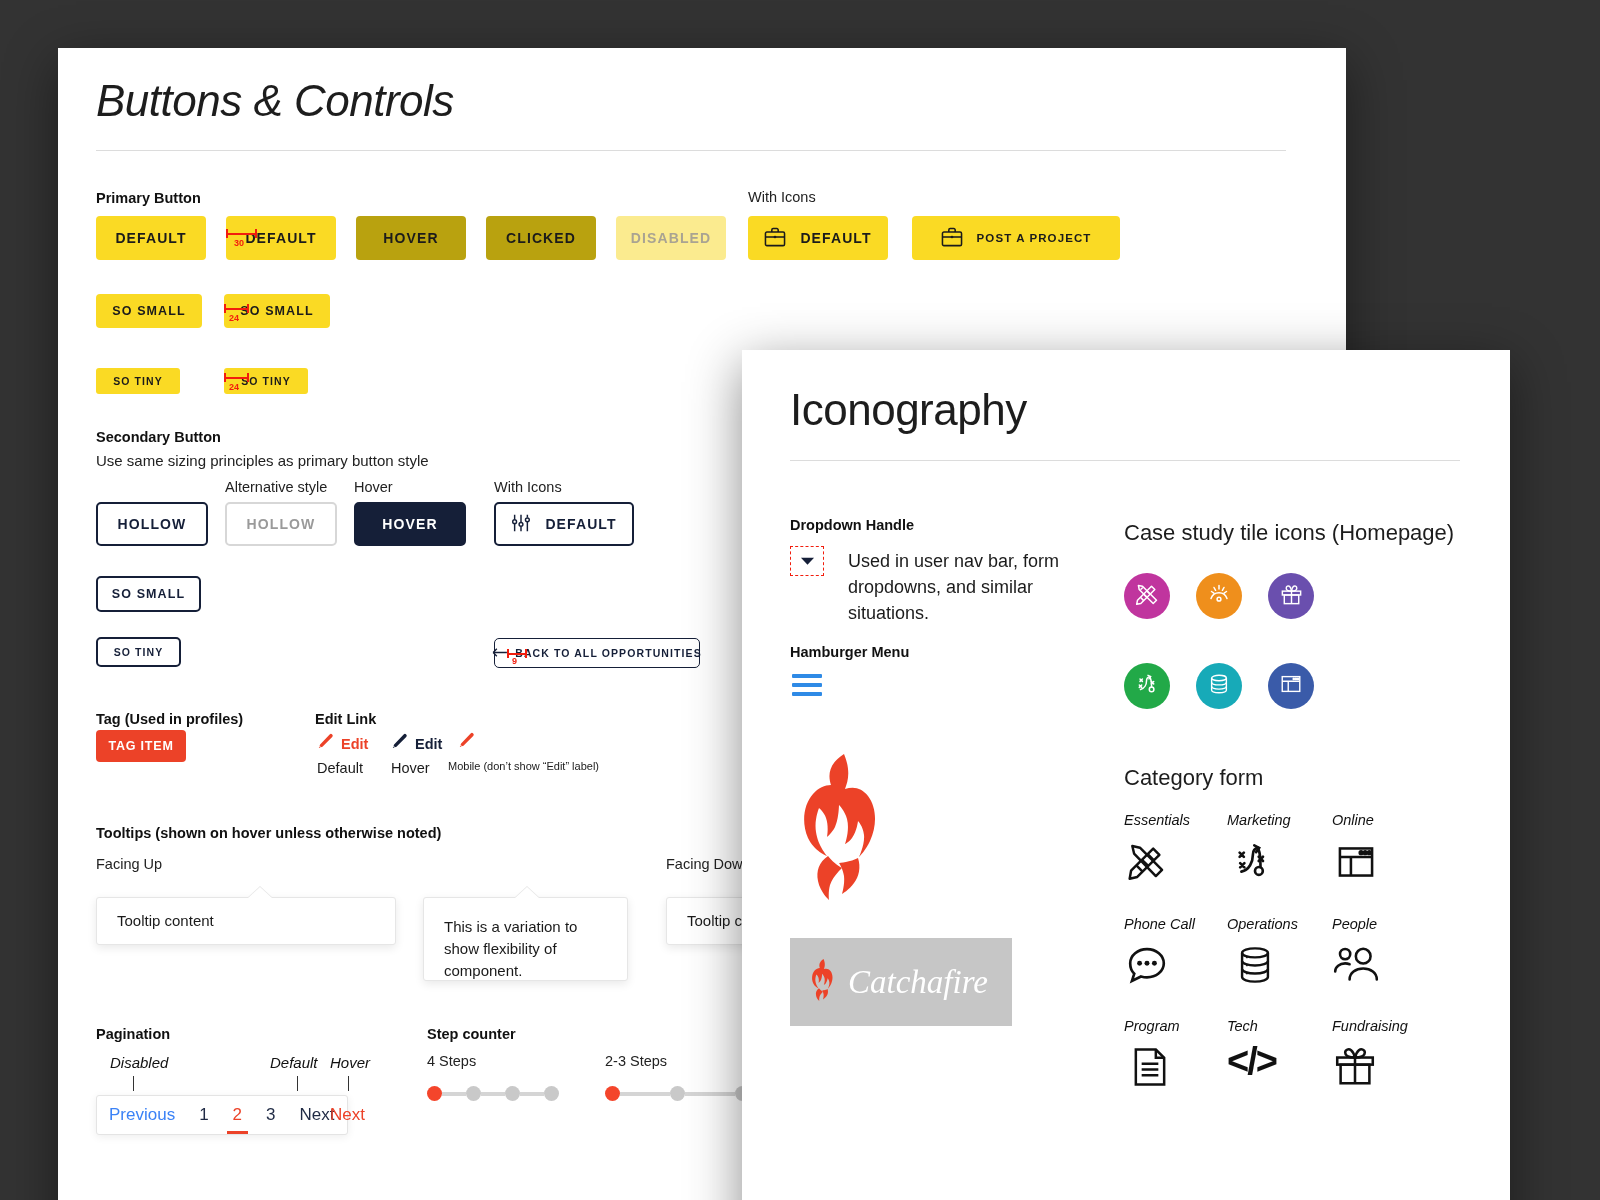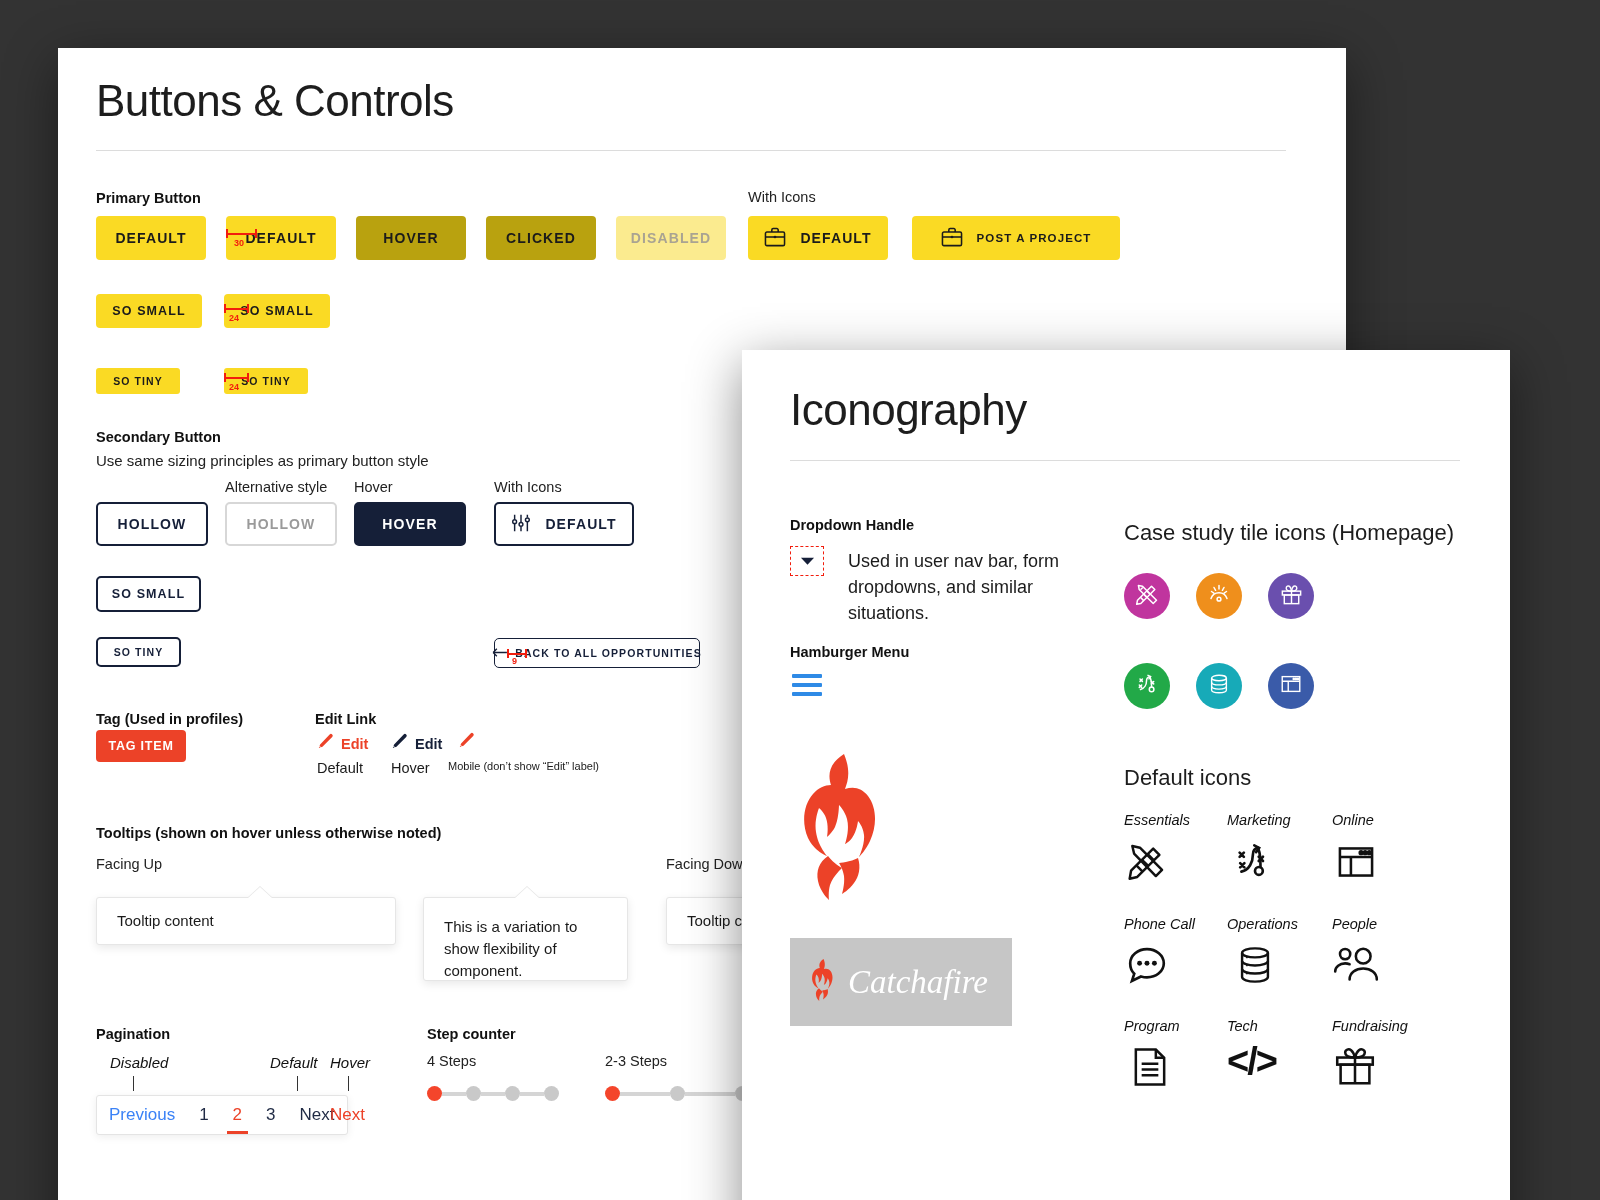--- a/index.html
+++ b/index.html
@@ -146,21 +146,21 @@
   .abs { position: absolute; }
 </style>
 </head>
 <body>
 
 <div id="stage">
 
   <div class="panel" id="panel-buttons">
     <div class="panel-inner">
 
-      <h1 class="page-title abs" style="left:38px; top:28px;">Buttons &amp; Controls</h1>
+      <h1 class="page-title abs" style="left:38px; top:28px;font-style:italic;">Buttons &amp; Controls</h1>
       <div class="rule abs" style="left:38px; top:102px; width:1190px;"></div>
 
       <div class="sec-head abs" style="left:38px; top:142px;">Primary Button</div>
       <div class="col-label abs" style="left:690px; top:141px;">With Icons</div>
 
       <button class="btn btn-primary abs" style="left:38px; top:168px; width:110px;">DEFAULT</button>
 
       <button class="btn btn-primary abs" style="left:168px; top:168px; width:110px;">DEFAULT</button>
       <div class="redline abs" style="left:168px; top:168px; width:110px; height:44px;">
         <div class="cap" style="left:0px; top:13px;"></div>
@@ -466,21 +466,21 @@
               <rect x="3.5" y="5" width="19" height="16"></rect>
               <path d="M3.5 10h19M10 10v11"></path>
               <circle cx="16" cy="7.5" r="0.7" fill="#fff"></circle>
               <circle cx="18.3" cy="7.5" r="0.7" fill="#fff"></circle>
               <circle cx="20.6" cy="7.5" r="0.7" fill="#fff"></circle>
             </svg>
           </span>
         </div>
       </div>
 
-      <div class="sub-head abs" style="left:382px; top:415px;">Default icons</div>
+      <div class="sub-head abs" style="left:382px; top:415px;">Category form</div>
 
       <div class="cat-label abs" style="left:382px; top:462px;">Essentials</div>
       <div class="abs" style="left:382px; top:488px;">
         <svg width="46" height="46" viewBox="0 0 26 26" fill="none" stroke="#111" stroke-width="1.4" stroke-linejoin="round">
           <path d="M4 18.5 16.5 6l3.5 3.5L7.5 22l-4.3 1z"></path>
           <path d="M7 15.5l3.5 3.5M10.2 12.3l3.5 3.5M13.4 9.1l3.5 3.5"></path>
           <path d="M22 7.5 18.5 4 6 16.5l-1 4.3 4.3-1z" transform="rotate(90 13 12.5)"></path>
         </svg>
       </div>
 

